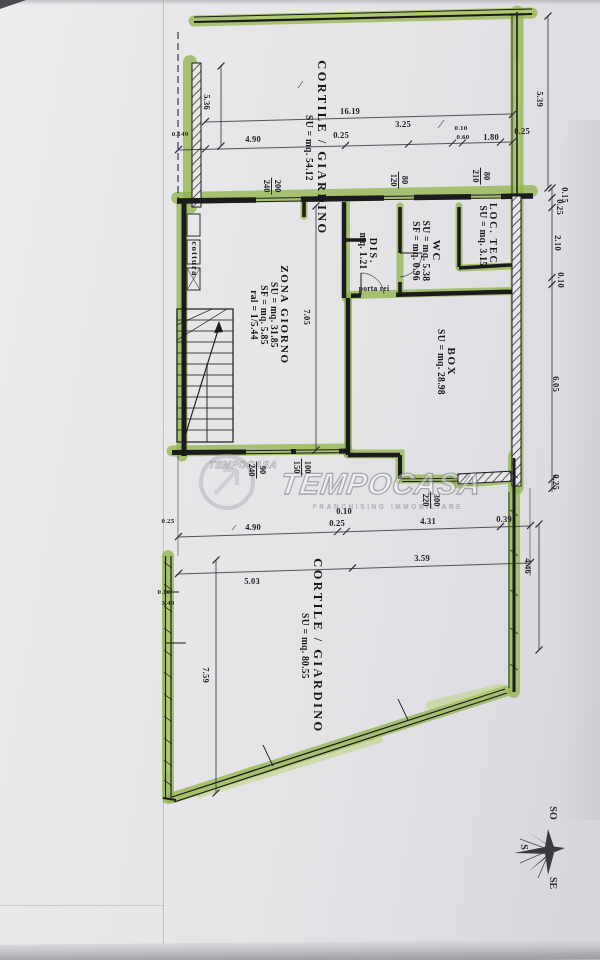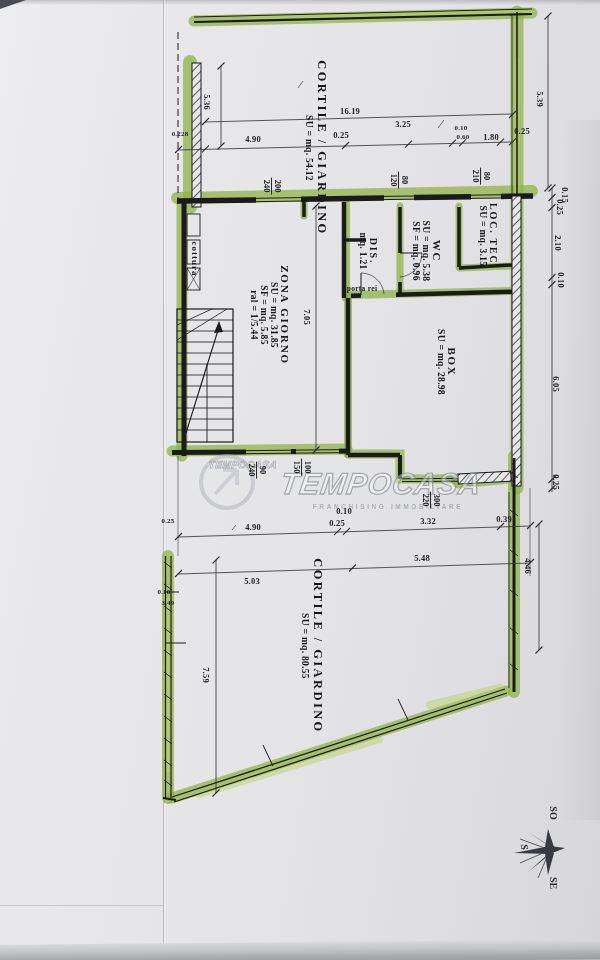--- a/index.html
+++ b/index.html
@@ -22,21 +22,21 @@
   .dim.sm{font-size:7px;}
   .vdim{transform:translate(-50%,-50%) rotate(90deg);}
   .frac{position:absolute;transform:translate(-50%,-50%) rotate(90deg);font:bold 8.5px "Liberation Serif",serif;color:#232327;text-align:center;line-height:1.12;}
   .frac span{display:block;padding:0 2px;}
   .frac span+span{border-top:1px solid #232327;}
   .room{position:absolute;text-align:center;color:#17171a;transform:translate(-50%,-50%) rotate(90deg);white-space:nowrap;line-height:1.3;}
   .room .t{display:block;font:bold 11px "Liberation Serif",serif;letter-spacing:1.8px;}
   .room .s{display:block;font:bold 9.5px "Liberation Serif",serif;letter-spacing:.3px;}
   .room.big .t{font-size:12.5px;letter-spacing:2.4px;}
   .note{position:absolute;font:bold 9px "Liberation Serif",serif;color:#1c1c20;transform:translate(-50%,-50%) rotate(90deg);letter-spacing:1px;}
-  .note.flat{transform:translate(-50%,-50%);font-size:7.5px;letter-spacing:.3px;}
+  .note.flat{transform:translate(-50%,-50%);font-size:7.5px;letter-spacing:.3px;margin-left:12px;}
   .cmp{position:absolute;font:bold 10px "Liberation Serif",serif;color:#2c2c32;transform:translate(-50%,-50%) rotate(90deg);}
   
   .wm-circle{position:absolute;left:199px;top:454px;width:48px;height:48px;border:4px solid rgba(172,175,185,.5);border-radius:50%;}
   .wm-main{position:absolute;left:381px;top:484px;transform:translate(-50%,-50%) skewX(-8deg);
     font:italic bold 30px "Liberation Sans",sans-serif;letter-spacing:1px;
     color:rgba(255,255,255,.4);-webkit-text-stroke:1.3px rgba(125,128,140,.62);white-space:nowrap;}
   .wm-mini{position:absolute;left:243px;top:464px;transform:translate(-50%,-50%) skewX(-8deg);
     font:italic bold 10px "Liberation Sans",sans-serif;letter-spacing:.5px;
     color:rgba(255,255,255,.42);-webkit-text-stroke:.8px rgba(130,133,145,.55);white-space:nowrap;}
   .wm-sub{position:absolute;left:388px;top:506px;transform:translate(-50%,-50%);
@@ -233,45 +233,45 @@
   <span class="s">SU = mq. 28.98</span>
 </div>
 <div class="room big" style="left:312px;top:646px">
   <span class="t">CORTILE / GIARDINO</span>
   <span class="s">SU = mq. 80.55</span>
 </div>
 <span class="note" style="left:195px;top:259px">cottura</span>
 <span class="note flat" style="left:362px;top:288px">porta rei</span>
 
 <span class="dim" style="left:350px;top:111px">16.19</span>
-<span class="dim sm" style="left:180px;top:134px">0.228</span>
+<span class="dim sm" style="left:180px;top:134px">0.149</span>
 <span class="dim" style="left:253px;top:139px">4.90</span>
 <span class="dim" style="left:341px;top:135px">0.25</span>
 <span class="dim" style="left:403px;top:124px">3.25</span>
 <span class="dim sm" style="left:461px;top:128px">0.10</span>
 <span class="dim sm" style="left:463px;top:137px">0.60</span>
 <span class="dim" style="left:491px;top:137px">1.80</span>
 <span class="dim" style="left:522px;top:131px">0.25</span>
 <span class="dim vdim" style="left:207px;top:102px">5.36</span>
 <span class="dim vdim" style="left:540px;top:99px">5.39</span>
 <span class="dim vdim" style="left:565px;top:195px">0.15</span>
 <span class="dim vdim" style="left:560px;top:207px">0.25</span>
 <span class="dim vdim" style="left:558px;top:243px">2.10</span>
 <span class="dim vdim" style="left:561px;top:280px">0.10</span>
 <span class="dim vdim" style="left:556px;top:384px">6.05</span>
 <span class="dim vdim" style="left:556px;top:482px">0.25</span>
 <span class="dim vdim" style="left:307px;top:317px">7.05</span>
 <span class="dim sm" style="left:168px;top:521px">0.25</span>
 <span class="dim" style="left:344px;top:511px">0.10</span>
 <span class="dim" style="left:337px;top:523px">0.25</span>
 <span class="dim" style="left:253px;top:527px">4.90</span>
-<span class="dim" style="left:428px;top:521px">3.32</span>
+<span class="dim" style="left:428px;top:521px">4.31</span>
 <span class="dim" style="left:504px;top:519px">0.39</span>
 <span class="dim" style="left:252px;top:581px">5.03</span>
-<span class="dim" style="left:422px;top:558px">5.48</span>
+<span class="dim" style="left:422px;top:558px">3.59</span>
 <span class="dim vdim" style="left:528px;top:566px">4.46</span>
 <span class="dim sm" style="left:164px;top:592px">0.10</span>
 <span class="dim sm" style="left:168px;top:603px">3.49</span>
 <span class="dim vdim" style="left:206px;top:675px">7.59</span>
 
 <span class="frac" style="left:272px;top:186px">
   <span>200</span>
     <span>240</span>
 </span>
 <span class="frac" style="left:399px;top:180px">

